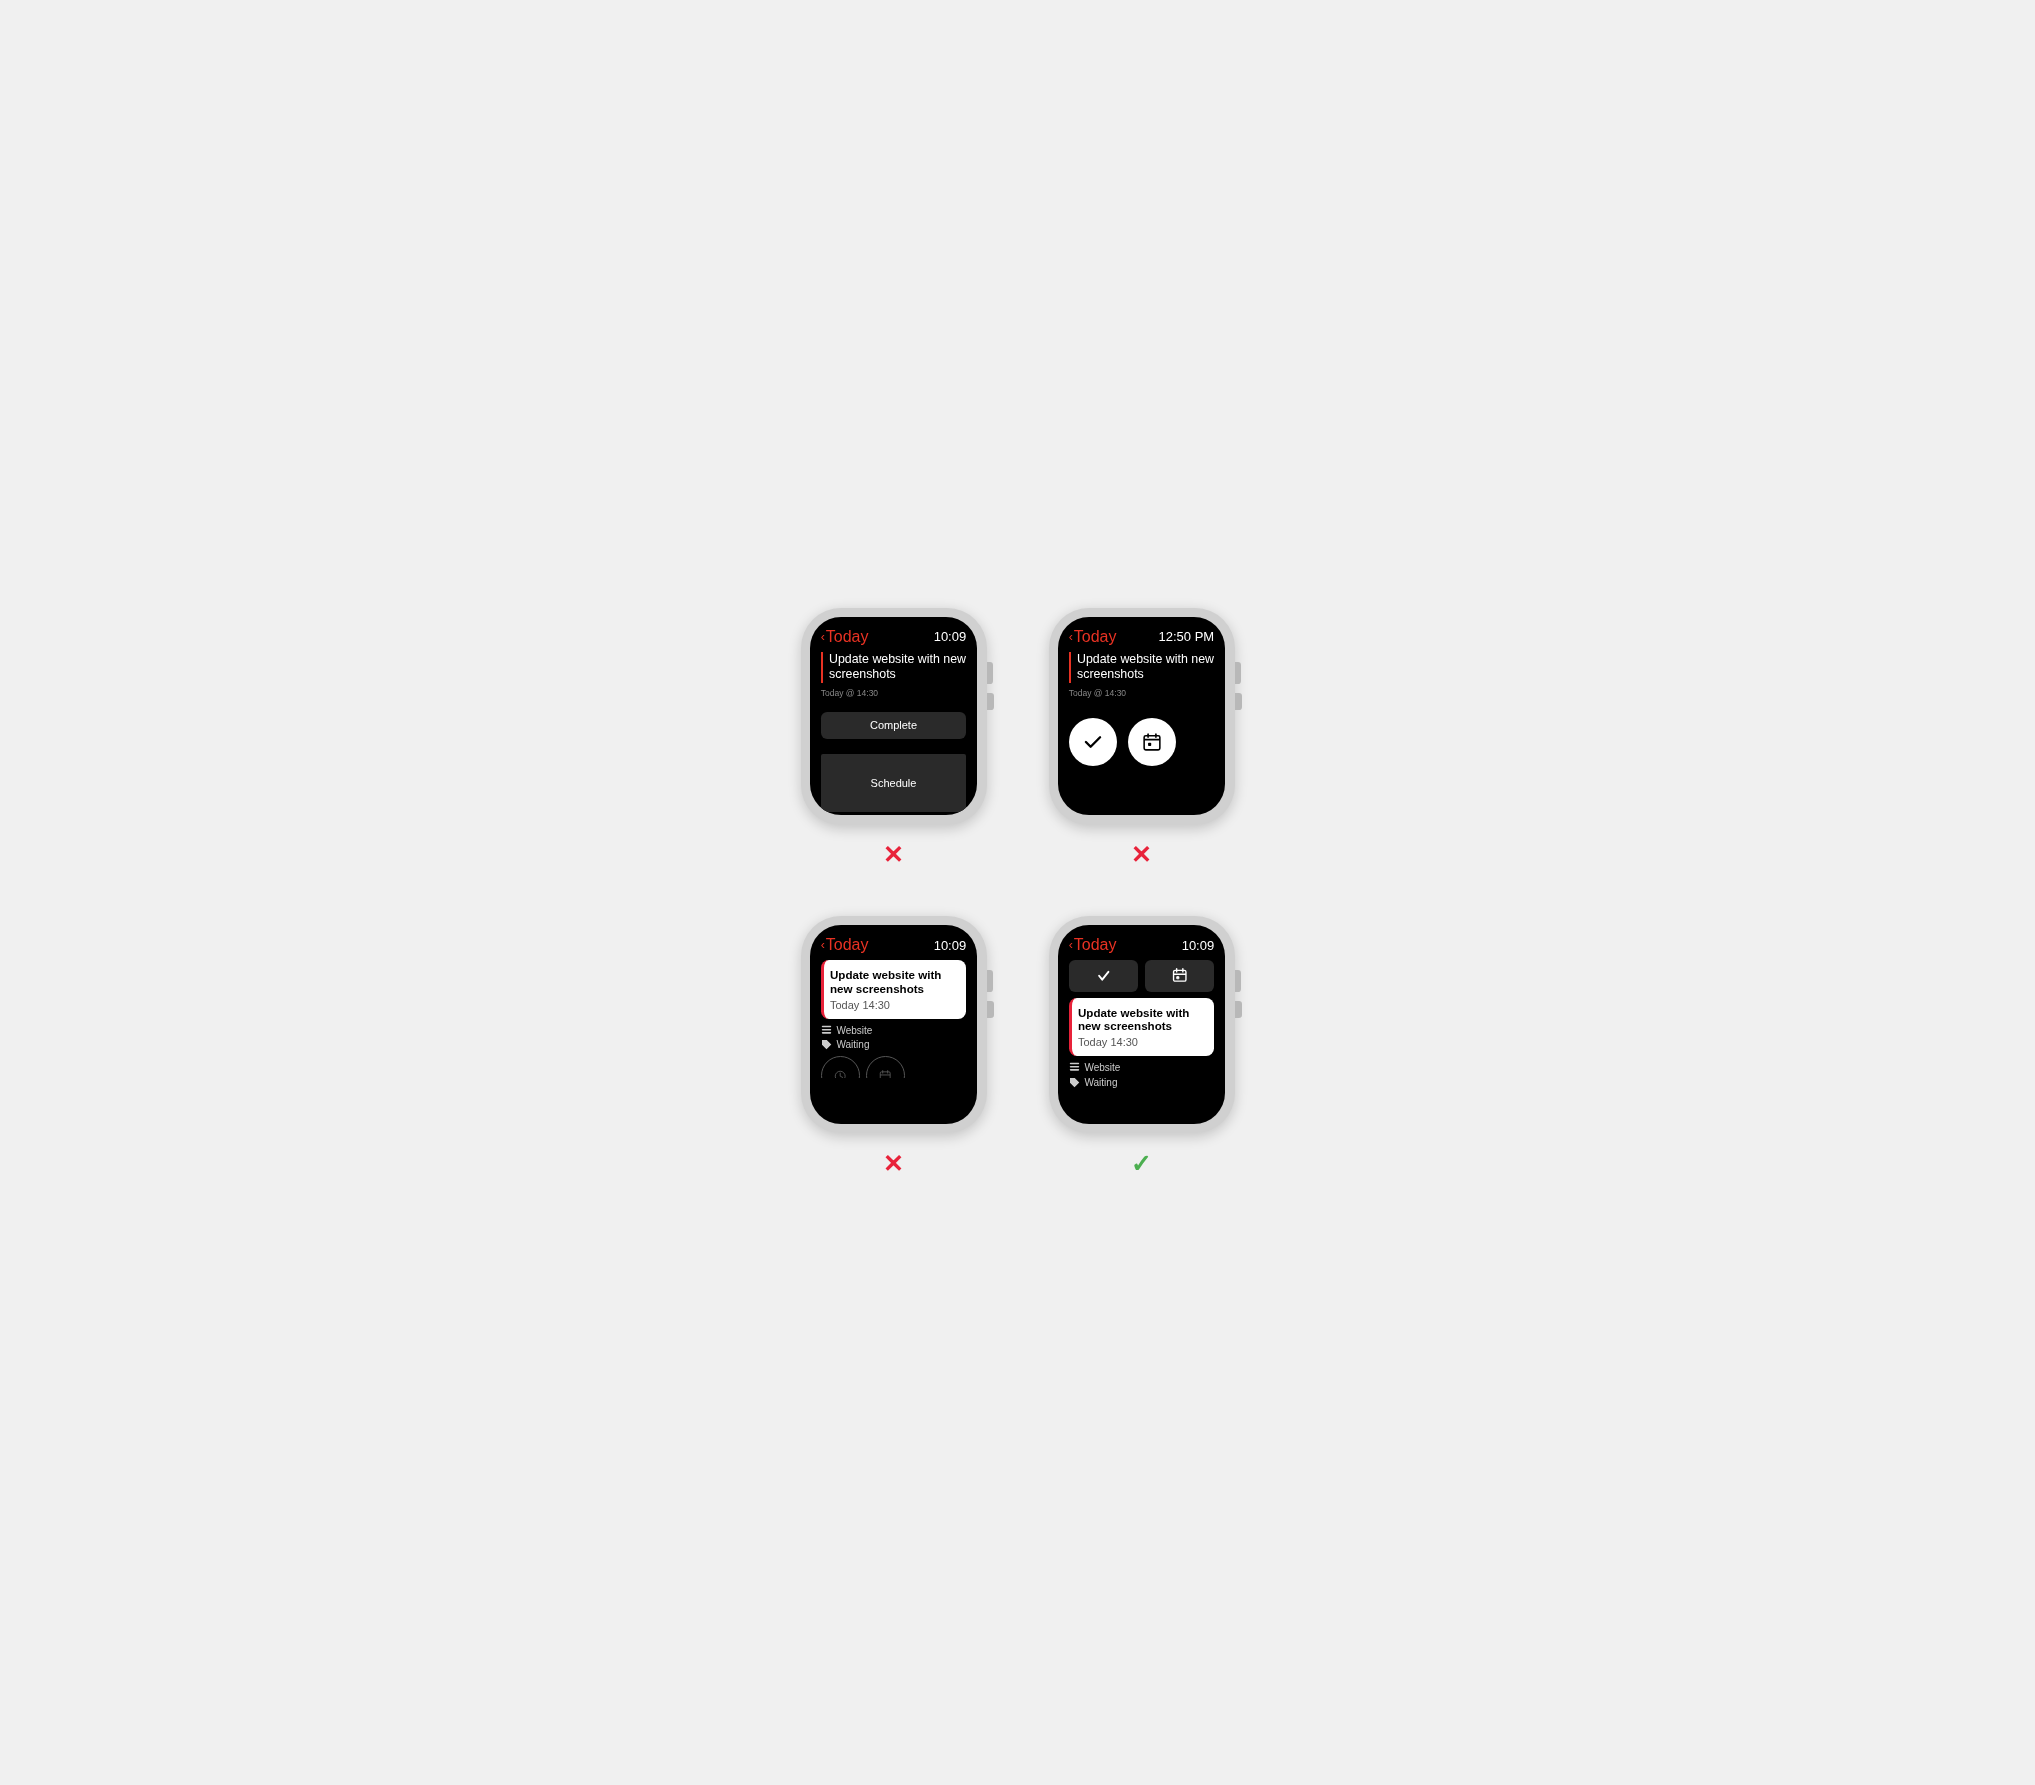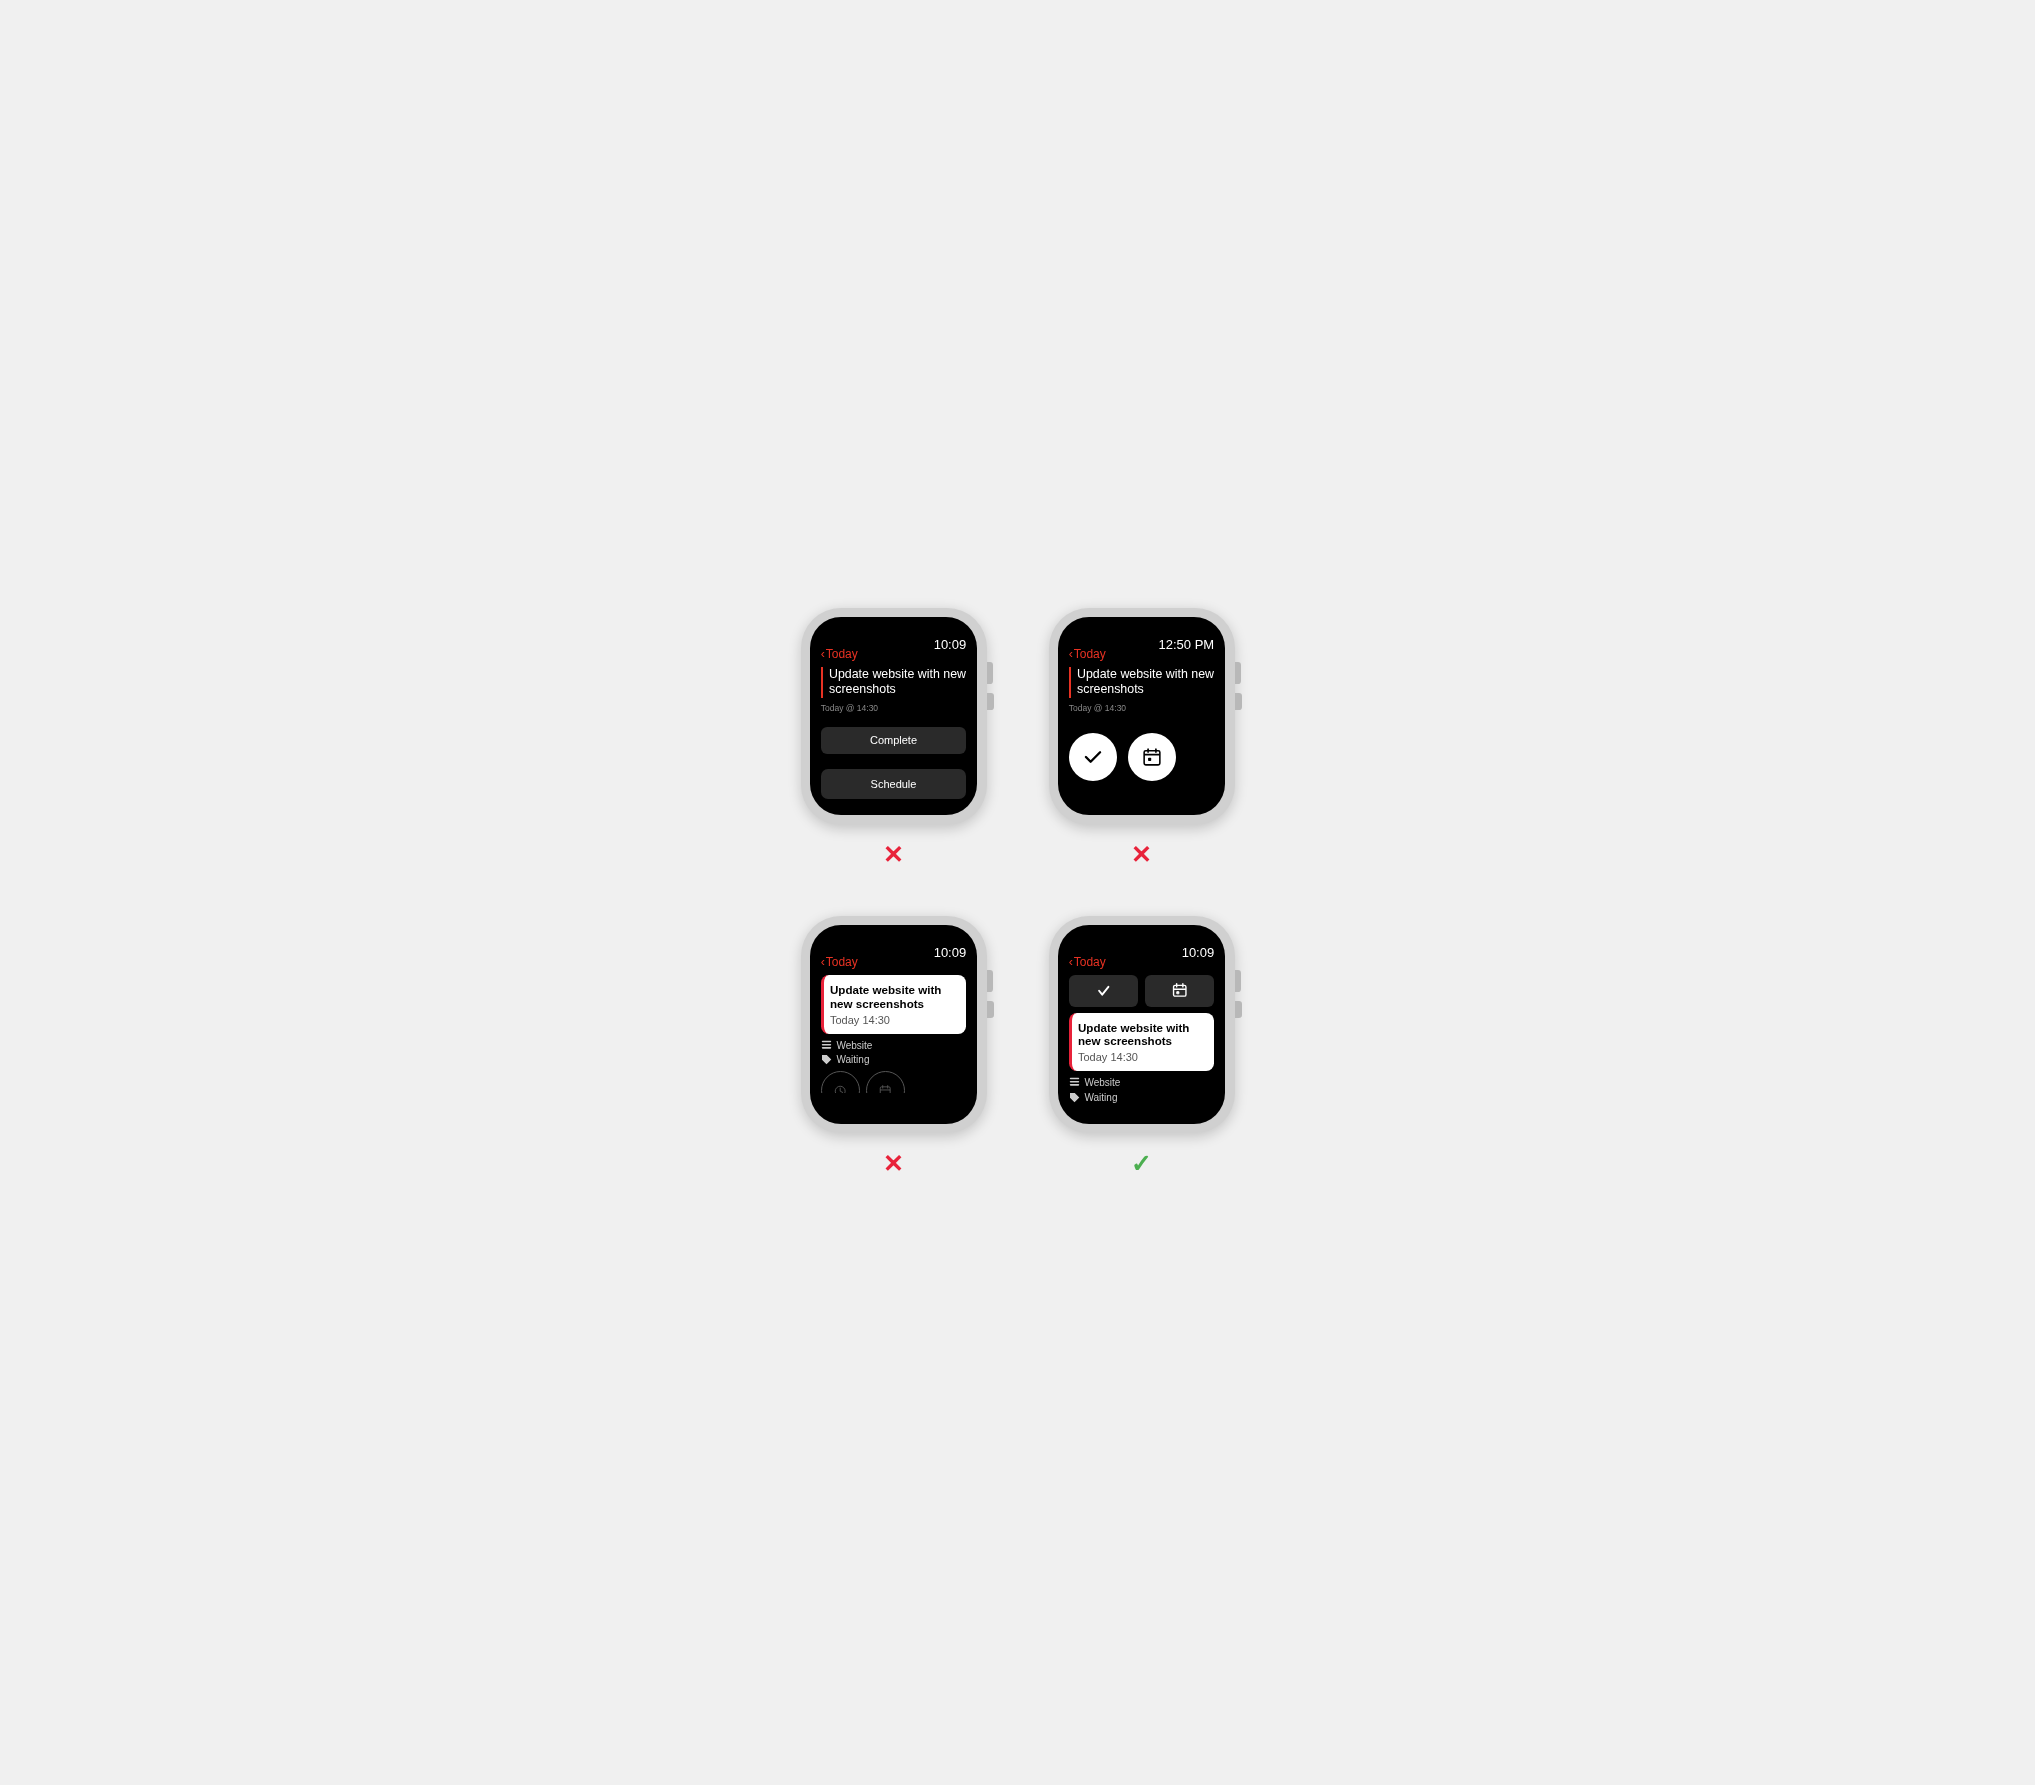--- a/index.html
+++ b/index.html
@@ -78,25 +78,24 @@
     .watch-header {
       display: flex;
       justify-content: space-between;
       align-items: center;
       margin-bottom: 6.2px;
       font-size: 10px;
     }
 
     .watch-back {
       color: #e83223;
-      font-size: 12px;
+      font-size: 16px;
       display: flex;
       align-items: center;
       gap: 0.8px;
-      margin-top: 19px;
     }
 
     .watch-back::before {
       content: '‹';
       font-size: 12.4px;
       line-height: 1;
     }
 
     .watch-time {
       color: #fff;
@@ -130,22 +129,22 @@
       width: 100%;
       margin-bottom: 15px;
       text-align: center;
     }
 
     .btn-schedule {
       background: #2a2a2a;
       border: none;
       color: #fff;
       font-size: 11px;
-      border-radius: 7px;
-      padding: 9px 0;
+      border-radius: 2px;
+      padding: 23px 0;
       width: 100%;
       text-align: center;
     }
 
     
     .circle-buttons {
       display: flex;
       gap: 11px;
       margin-top: 6.2px;
     }

